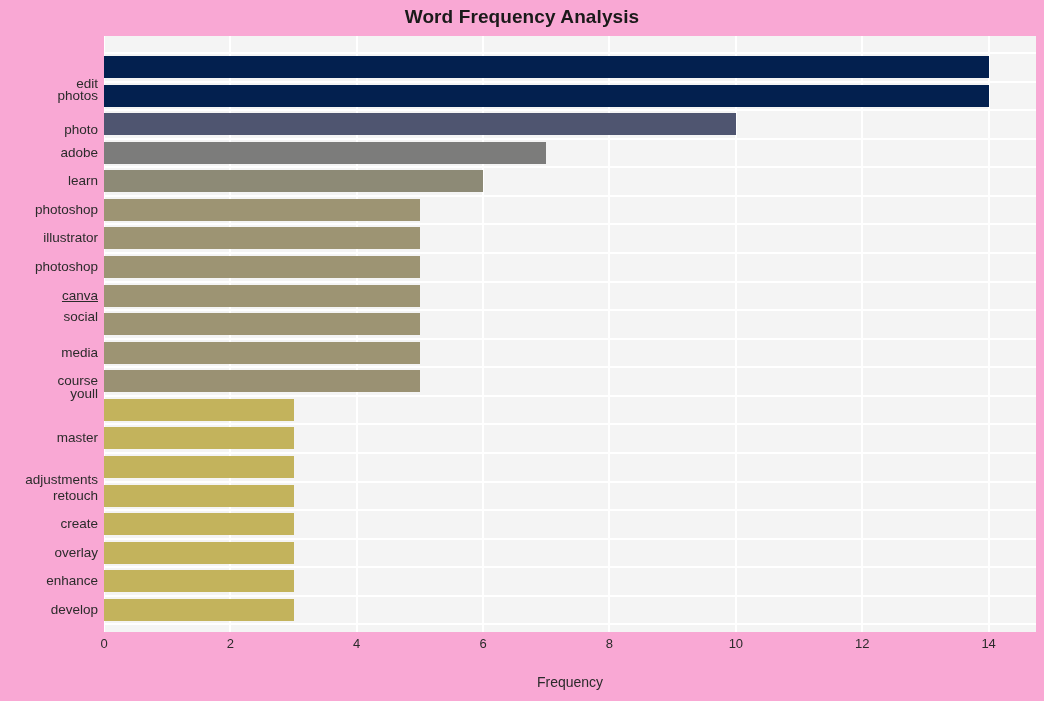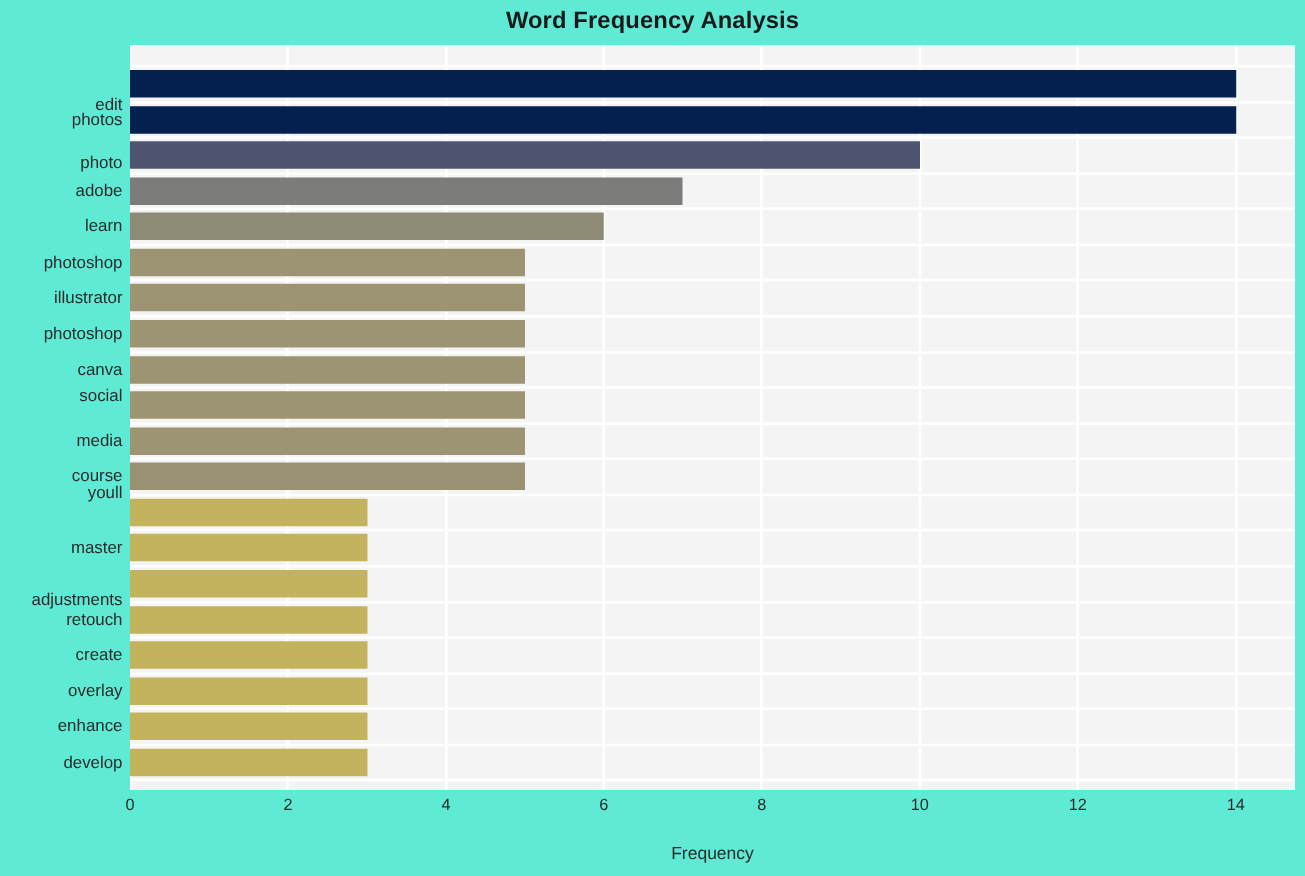--- a/index.html
+++ b/index.html
@@ -11,21 +11,21 @@
     width: 1044px;
     height: 701px;
     font-family: "Liberation Sans", sans-serif;
     overflow: hidden;
   }
 
   #figure {
     position: relative;
     width: 1044px;
     height: 701px;
-    background: #5eead4;
+    background: #f9a8d4;
   }
 
   
   #chart-title {
     position: absolute;
     left: 0;
     top: 6px;
     width: 1044px;
     text-align: center;
     font-size: 19px;
@@ -187,21 +187,21 @@
 
   <div id="y-labels">
       <div class="y-label" style="top: 40px; padding-left: 48px;">edit</div>
       <div class="y-label" style="top: 51.5714px;">photos</div>
       <div class="y-label" style="top: 86px; padding-left: 48px;">photo</div>
       <div class="y-label" style="top: 108.714px;">adobe</div>
       <div class="y-label" style="top: 137.286px;">learn</div>
       <div class="y-label" style="top: 165.857px;">photoshop</div>
       <div class="y-label" style="top: 194.429px;">illustrator</div>
       <div class="y-label" style="top: 223px;">photoshop</div>
-      <div class="y-label" style="top: 251.571px;">canva</div>
+      <div class="y-label" style="top: 251.571px; text-decoration: underline;">canva</div>
       <div class="y-label" style="top: 273px;">social</div>
       <div class="y-label" style="top: 308.714px; margin-left: 45px;">media</div>
       <div class="y-label" style="top: 337.286px;">course</div>
       <div class="y-label" style="top: 350px; padding-left: 23px;">youll</div>
       <div class="y-label" style="top: 394.429px;">master</div>
       <div class="y-label" style="top: 436px;">adjustments</div>
       <div class="y-label" style="top: 451.571px;">retouch</div>
       <div class="y-label" style="top: 480.143px;">create</div>
       <div class="y-label" style="top: 508.714px;">overlay</div>
       <div class="y-label" style="top: 537.286px;">enhance</div>

